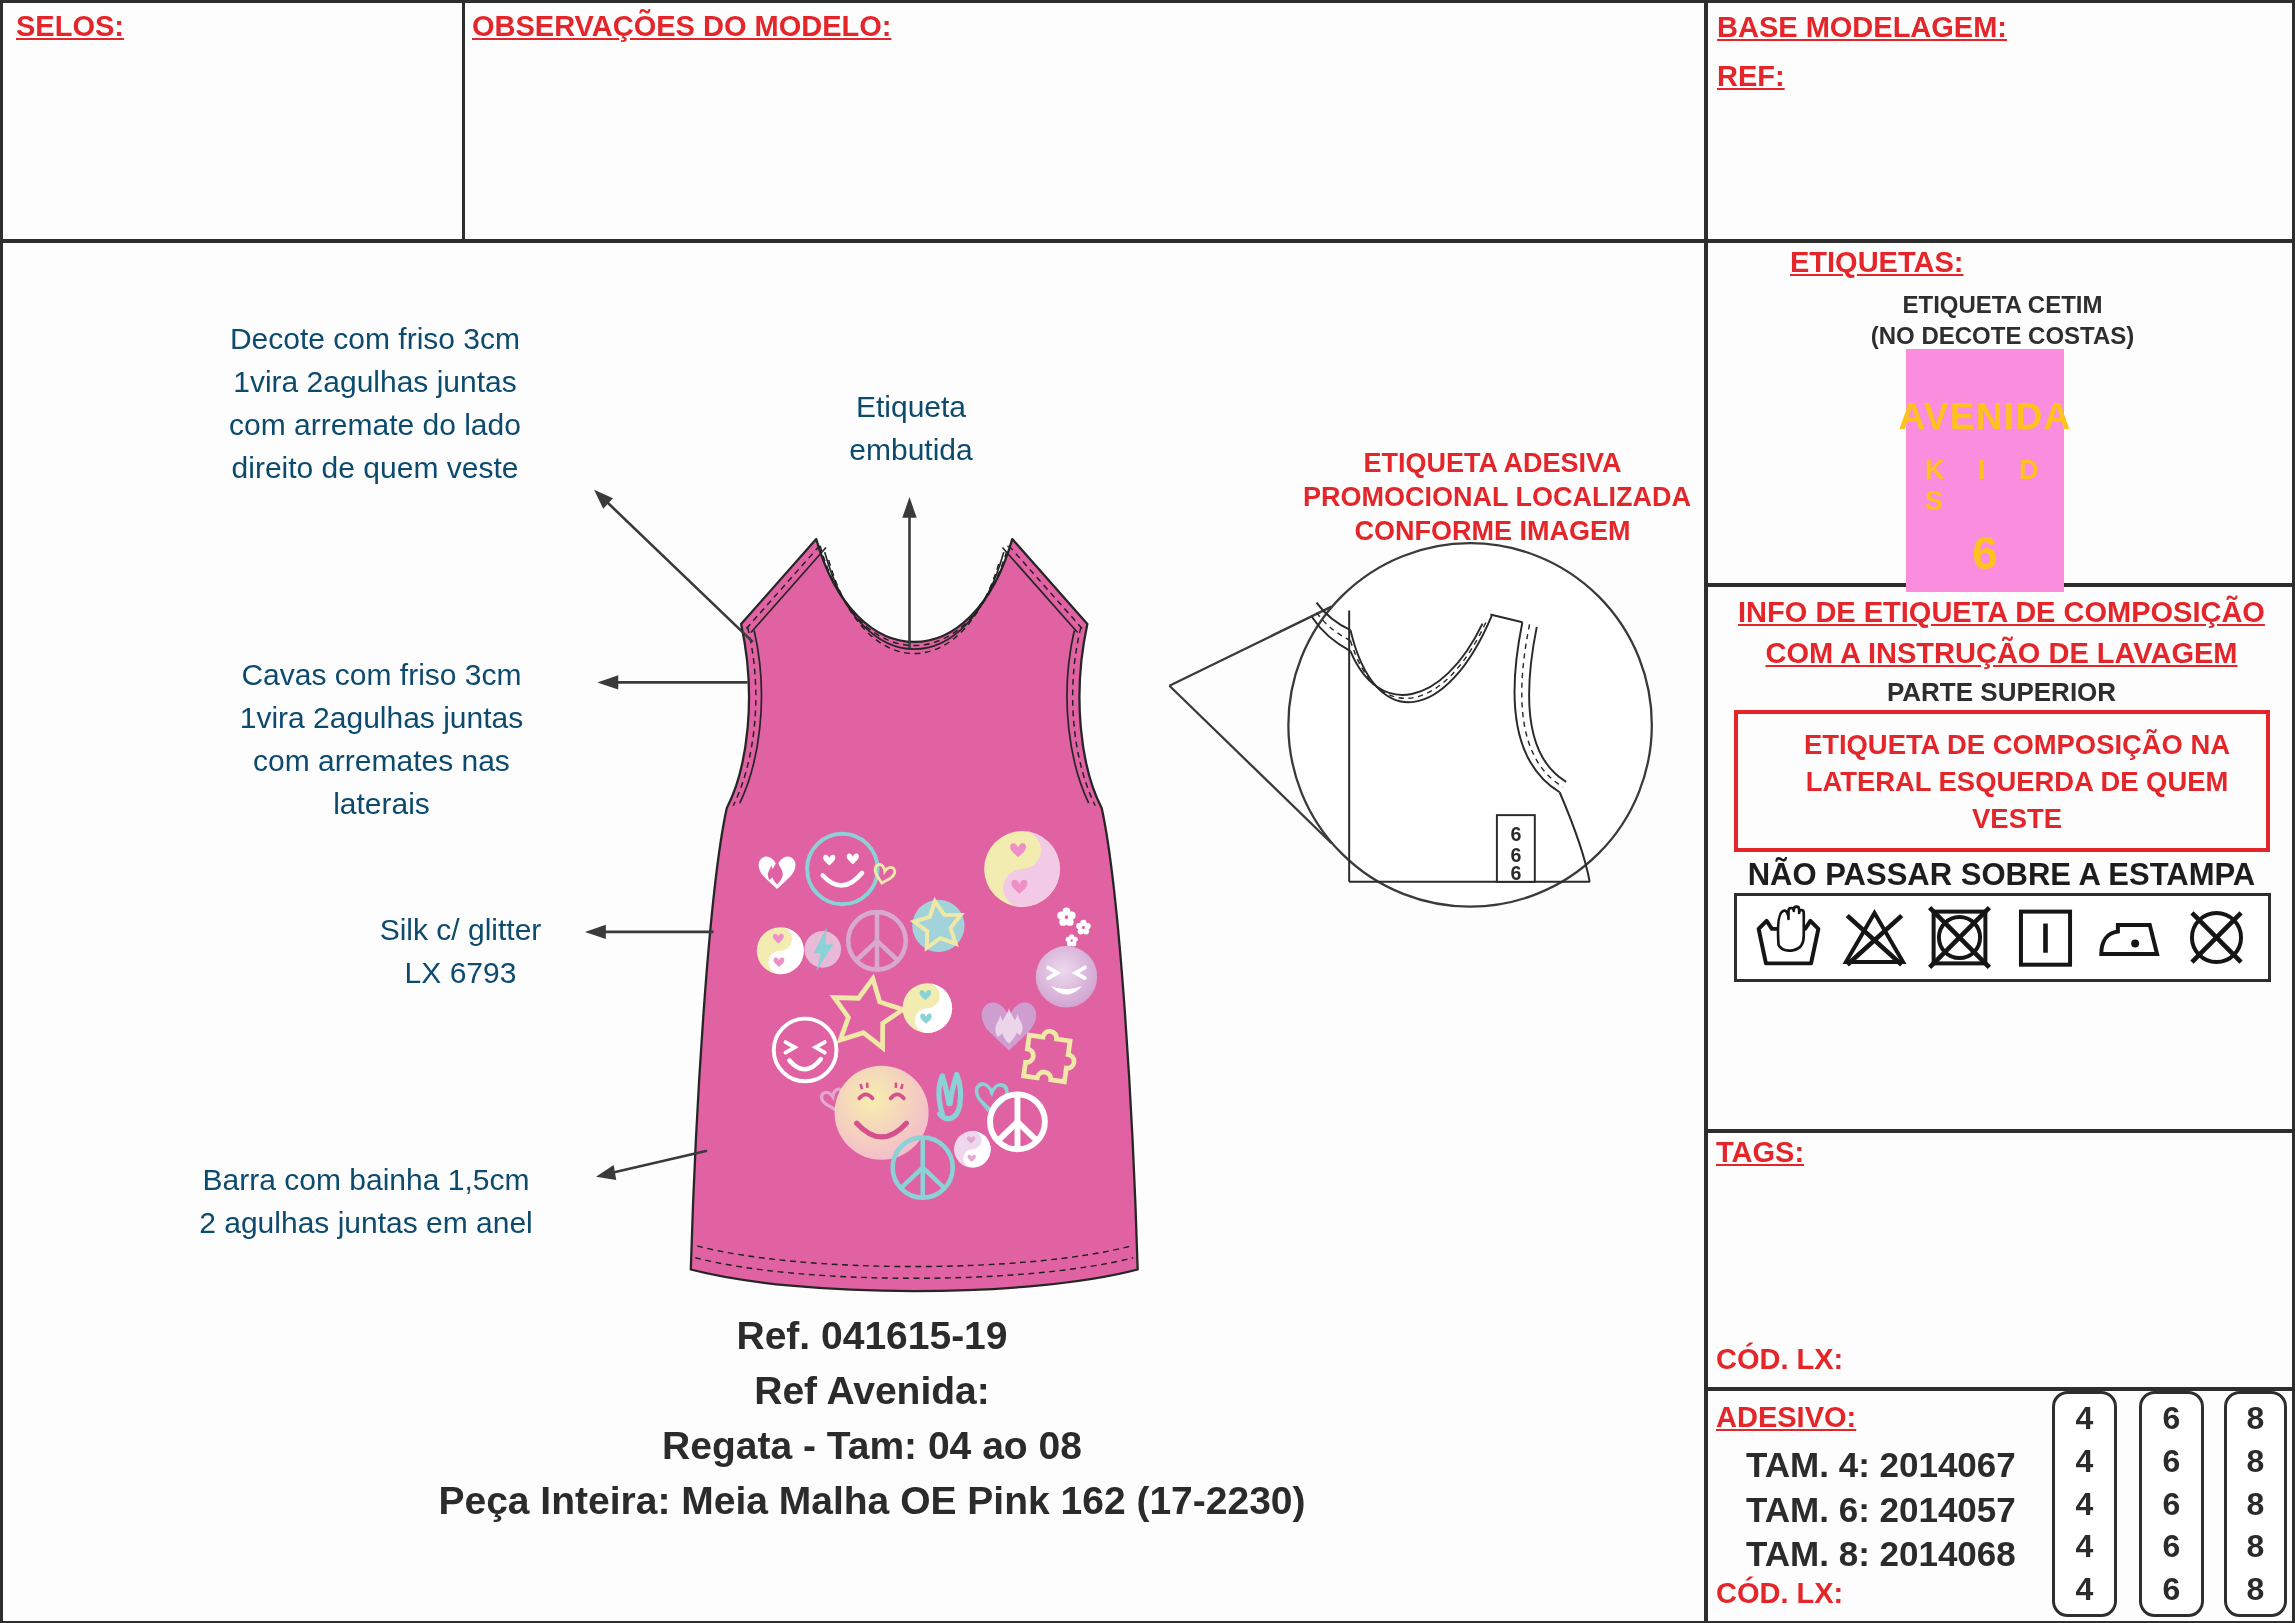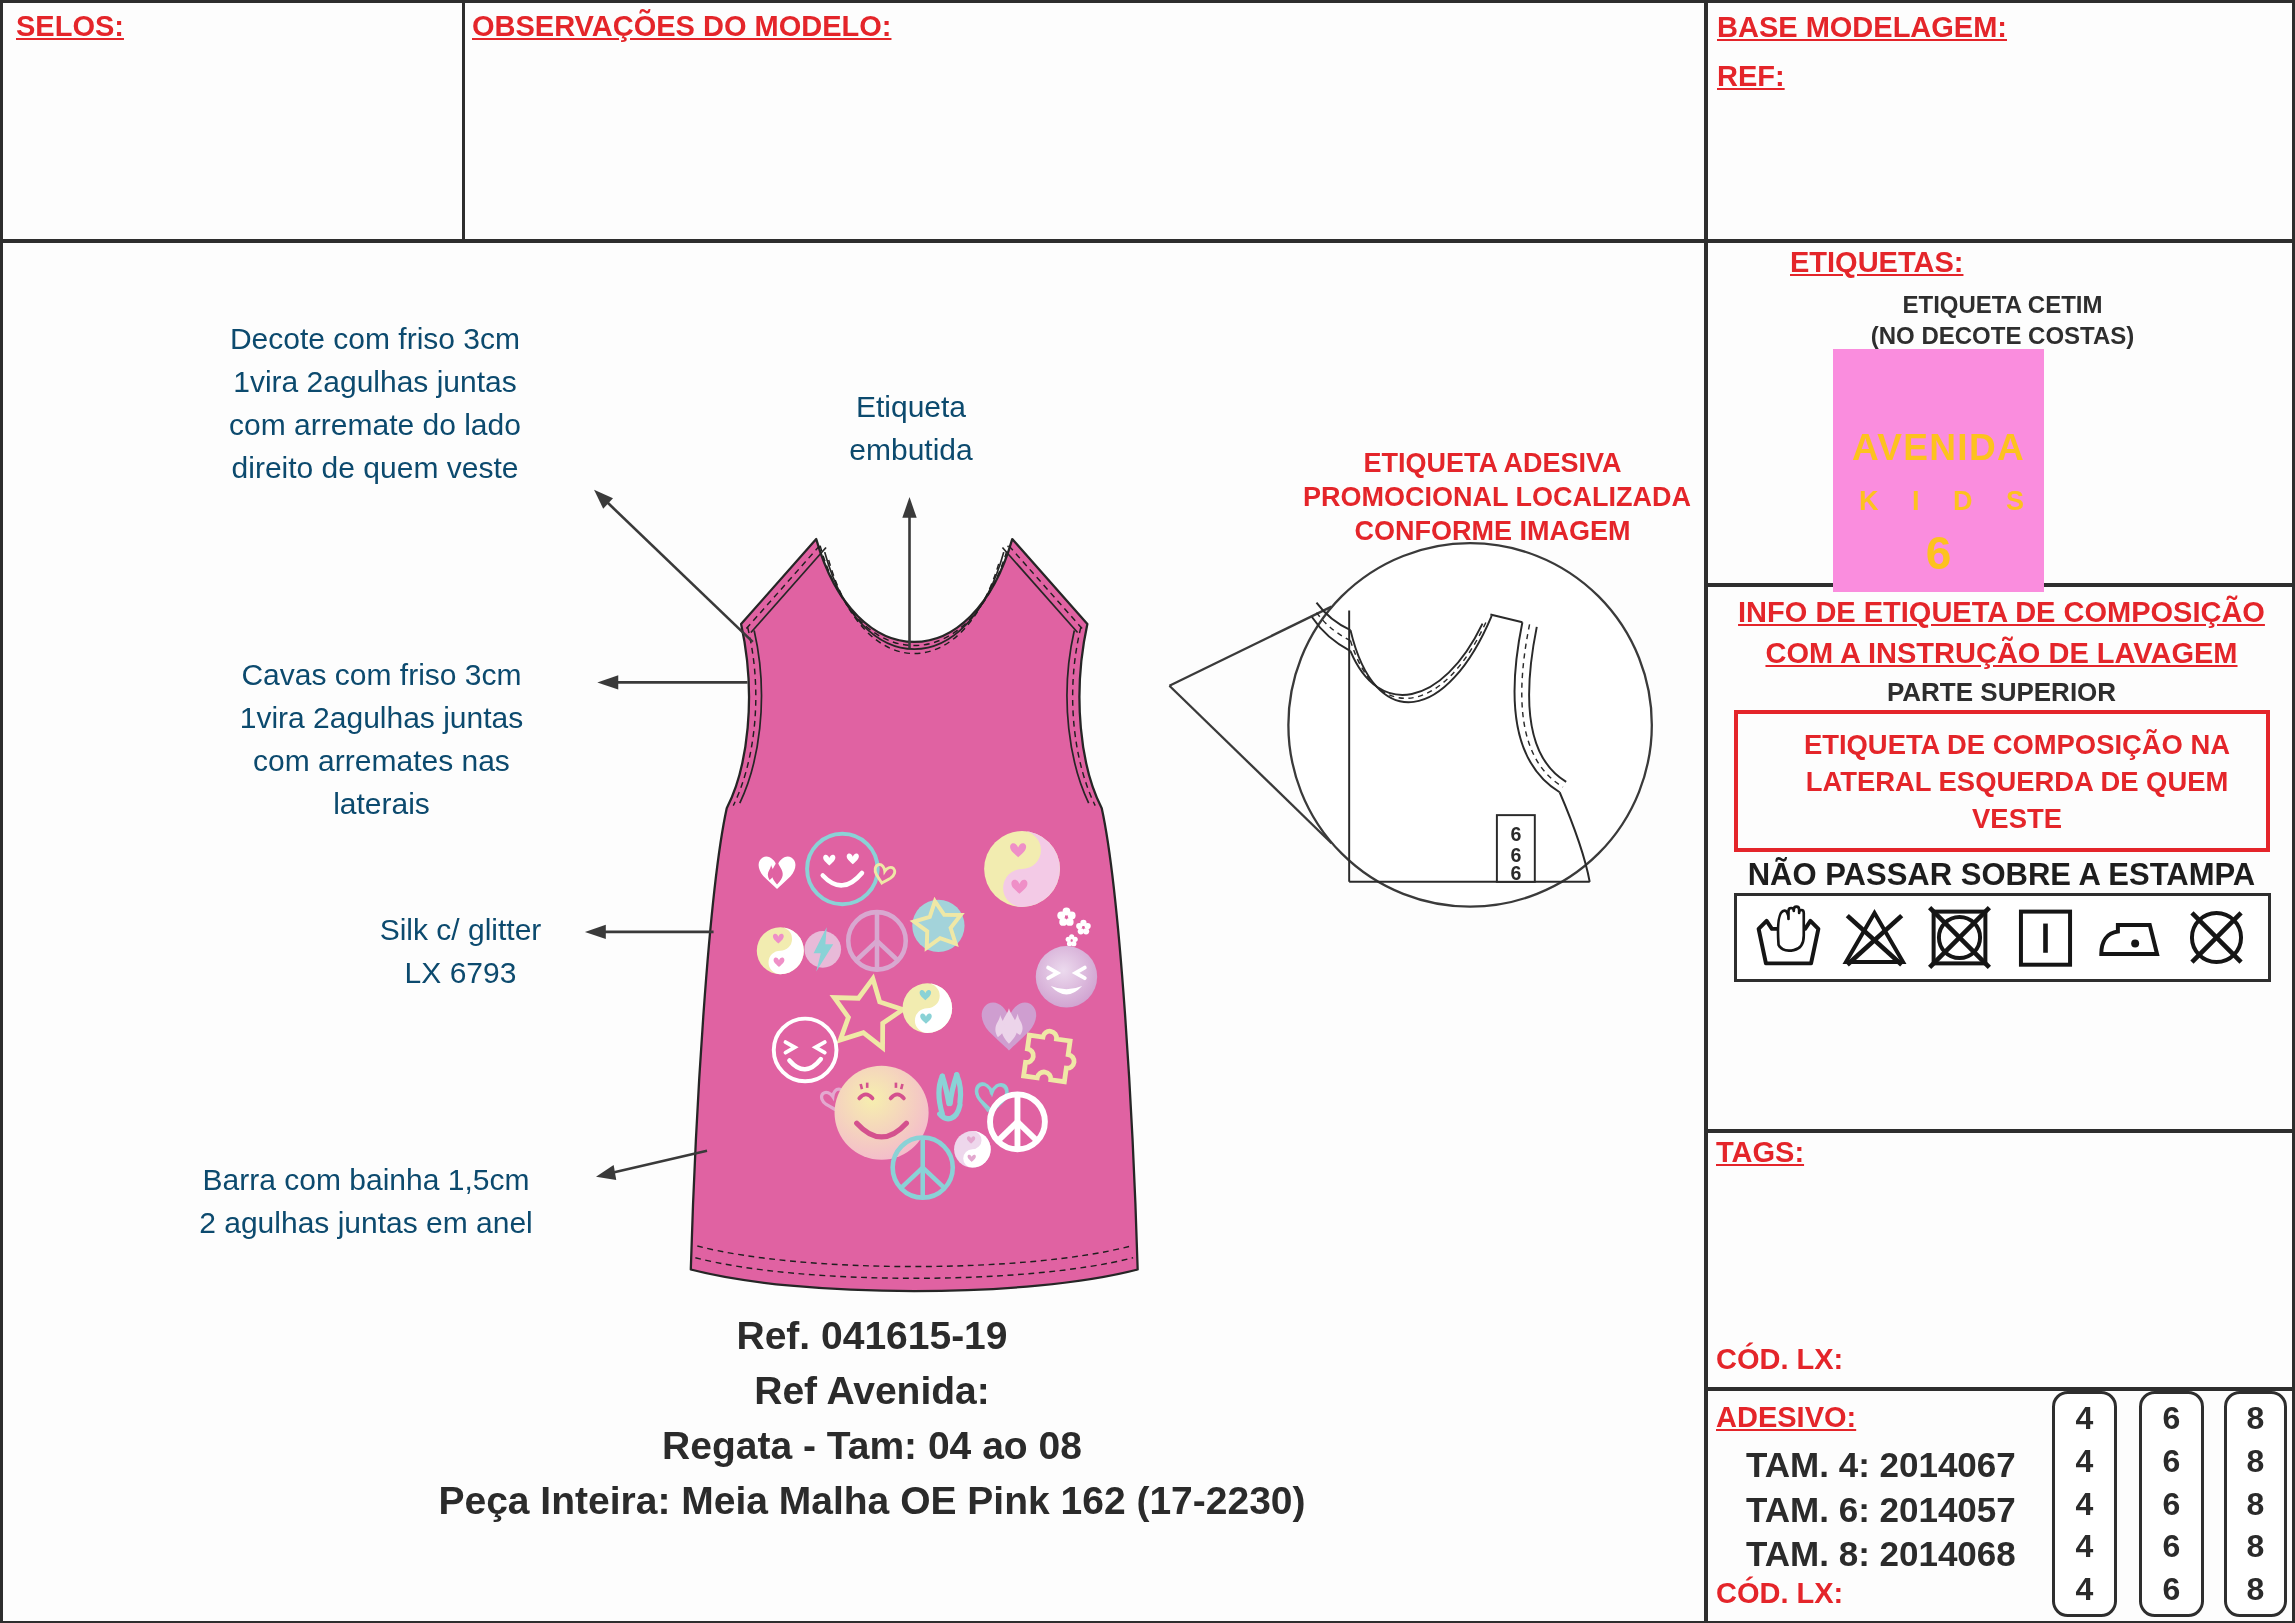--- a/index.html
+++ b/index.html
@@ -335,21 +335,21 @@
       <line x1="936" y1="1790" x2="1078" y2="1757"></line>
       <polygon points="908,1797 939,1802 935,1779" stroke="none"></polygon>
     </g>
   </svg>
 
   <div class="abs hdr" style="left:1787px;top:243px;">ETIQUETAS:</div>
   <div class="abs cetim" style="left:1738px;top:286px;width:523px;">
     <div>ETIQUETA CETIM</div>
     <div>(NO DECOTE COSTAS)</div>
   </div>
-  <div class="brandlabel" style="left:1830px;top:346px;width:211px;height:231px;align-items:center;">
+  <div class="brandlabel" style="left:1903px;top:346px;width:158px;height:231px;align-items:center;">
     <div class="brandname">AVENIDA</div>
     <div class="brandkids">K I D S</div>
     <div class="brandsize">6</div>
   </div>
 
   <div class="abs infotitle" style="left:1711px;top:589px;width:575px;">
     <div>INFO DE ETIQUETA DE COMPOSIÇÃO</div>
     <div>COM A INSTRUÇÃO DE LAVAGEM</div>
   </div>
   <div class="abs parte" style="left:1711px;top:674px;width:575px;">PARTE SUPERIOR</div>

